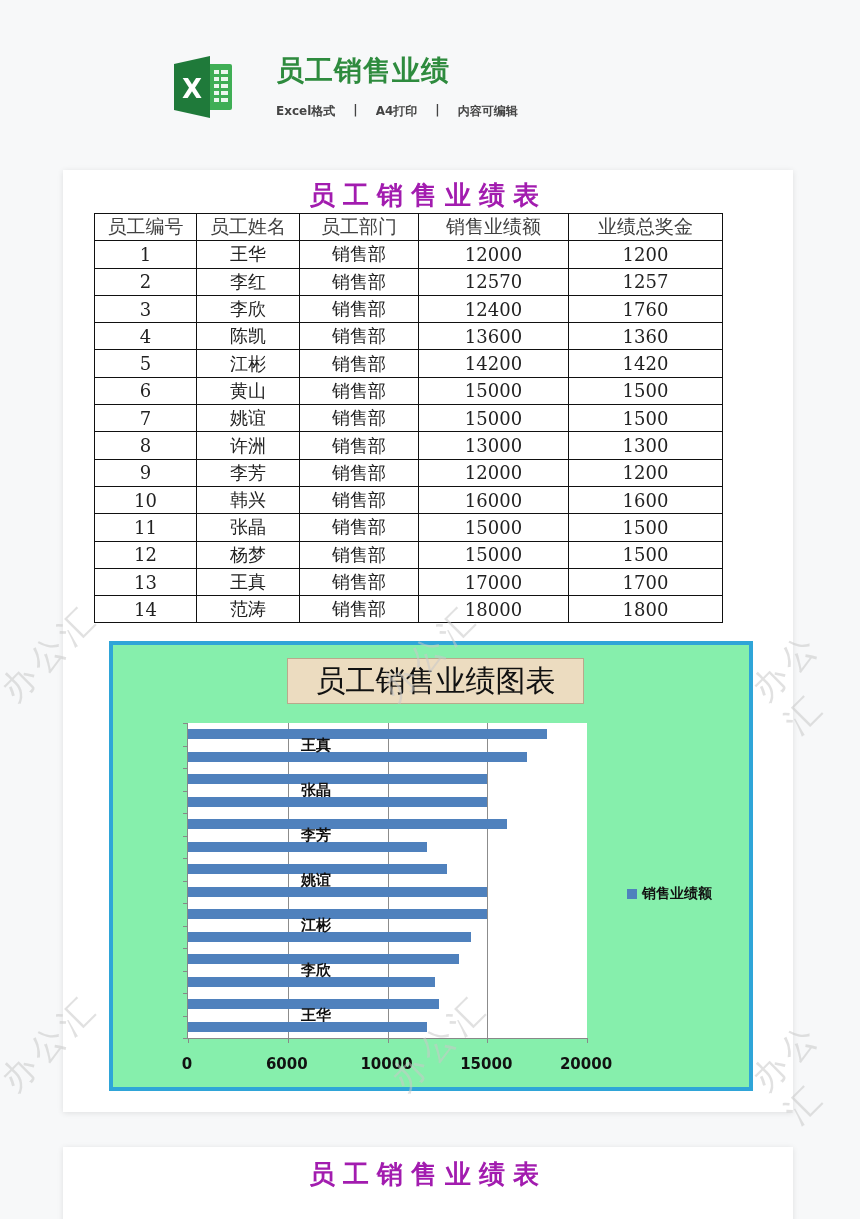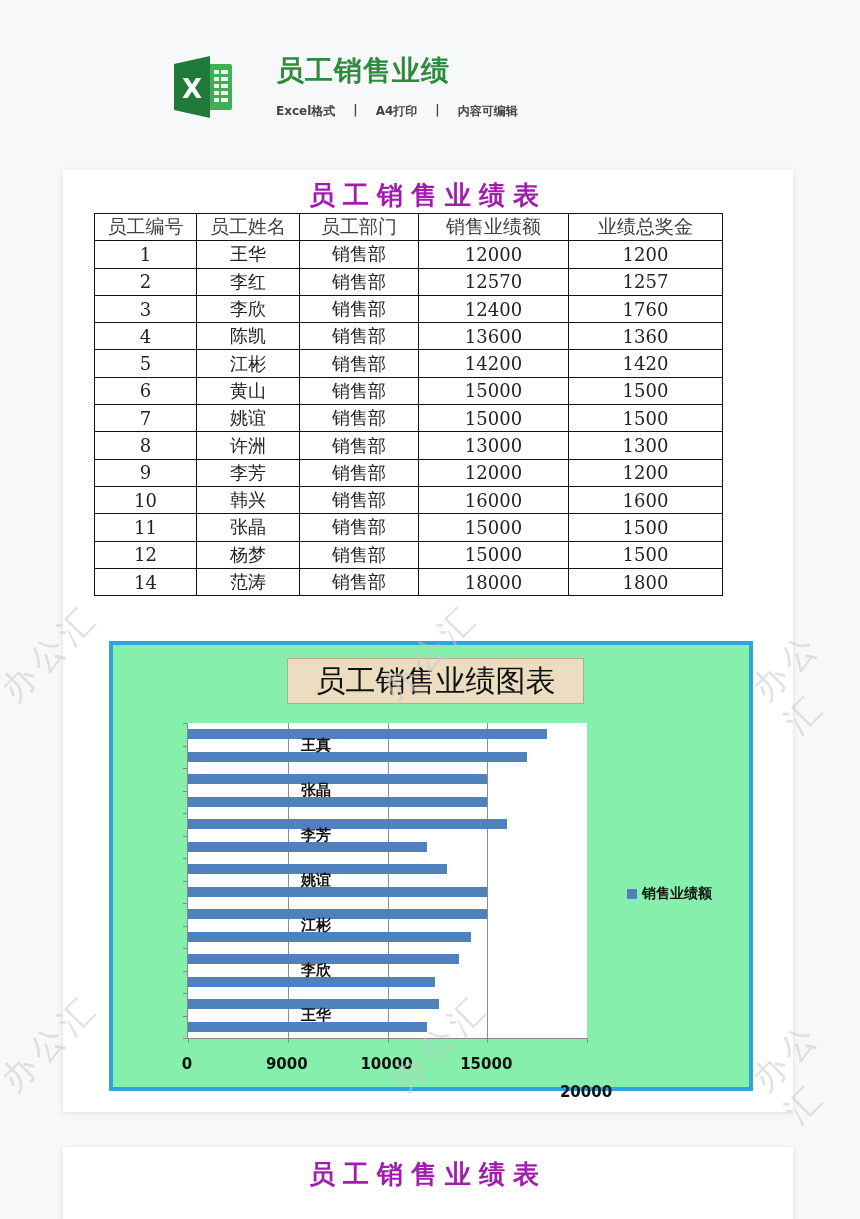--- a/index.html
+++ b/index.html
@@ -208,20 +208,27 @@
           <td>销售部</td>
           <td>15000</td>
           <td>1500</td>
         </tr>
         <tr>
           <td>12</td>
           <td>杨梦</td>
           <td>销售部</td>
           <td>15000</td>
           <td>1500</td>
+        </tr>
+        <tr>
+          <td>13</td>
+          <td>王真</td>
+          <td>销售部</td>
+          <td>17000</td>
+          <td>1700</td>
         </tr>
         <tr>
           <td>14</td>
           <td>范涛</td>
           <td>销售部</td>
           <td>18000</td>
           <td>1800</td>
         </tr>
       </tbody>
   </table>
@@ -271,24 +278,24 @@
         <div class="ylabel" style="top: 360.5px;">王华</div>
         <div class="ylabel" style="top: 315.5px;">李欣</div>
         <div class="ylabel" style="top: 270.5px;">江彬</div>
         <div class="ylabel" style="top: 225.5px;">姚谊</div>
         <div class="ylabel" style="top: 180.5px;">李芳</div>
         <div class="ylabel" style="top: 135.5px;">张晶</div>
         <div class="ylabel" style="top: 90.5px;">王真</div>
       </div>
     <div id="xlabels">
         <div class="xlabel" style="left: 74px;">0</div>
-        <div class="xlabel" style="left: 173.75px;">9000</div>
+        <div class="xlabel" style="left: 173.75px;">6000</div>
         <div class="xlabel" style="left: 273.5px;">10000</div>
         <div class="xlabel" style="left: 373.25px;">15000</div>
-        <div class="xlabel" style="left: 473px; margin-top: 28px;">20000</div>
+        <div class="xlabel" style="left: 473px;">20000</div>
       </div>
     <div class="legend">
       <span class="swatch"></span>
       <span>销售业绩额</span>
     </div>
   </div>
 </div>
 
 <div class="page page2">
   <div class="sheet-title">员工销售业绩表</div>

